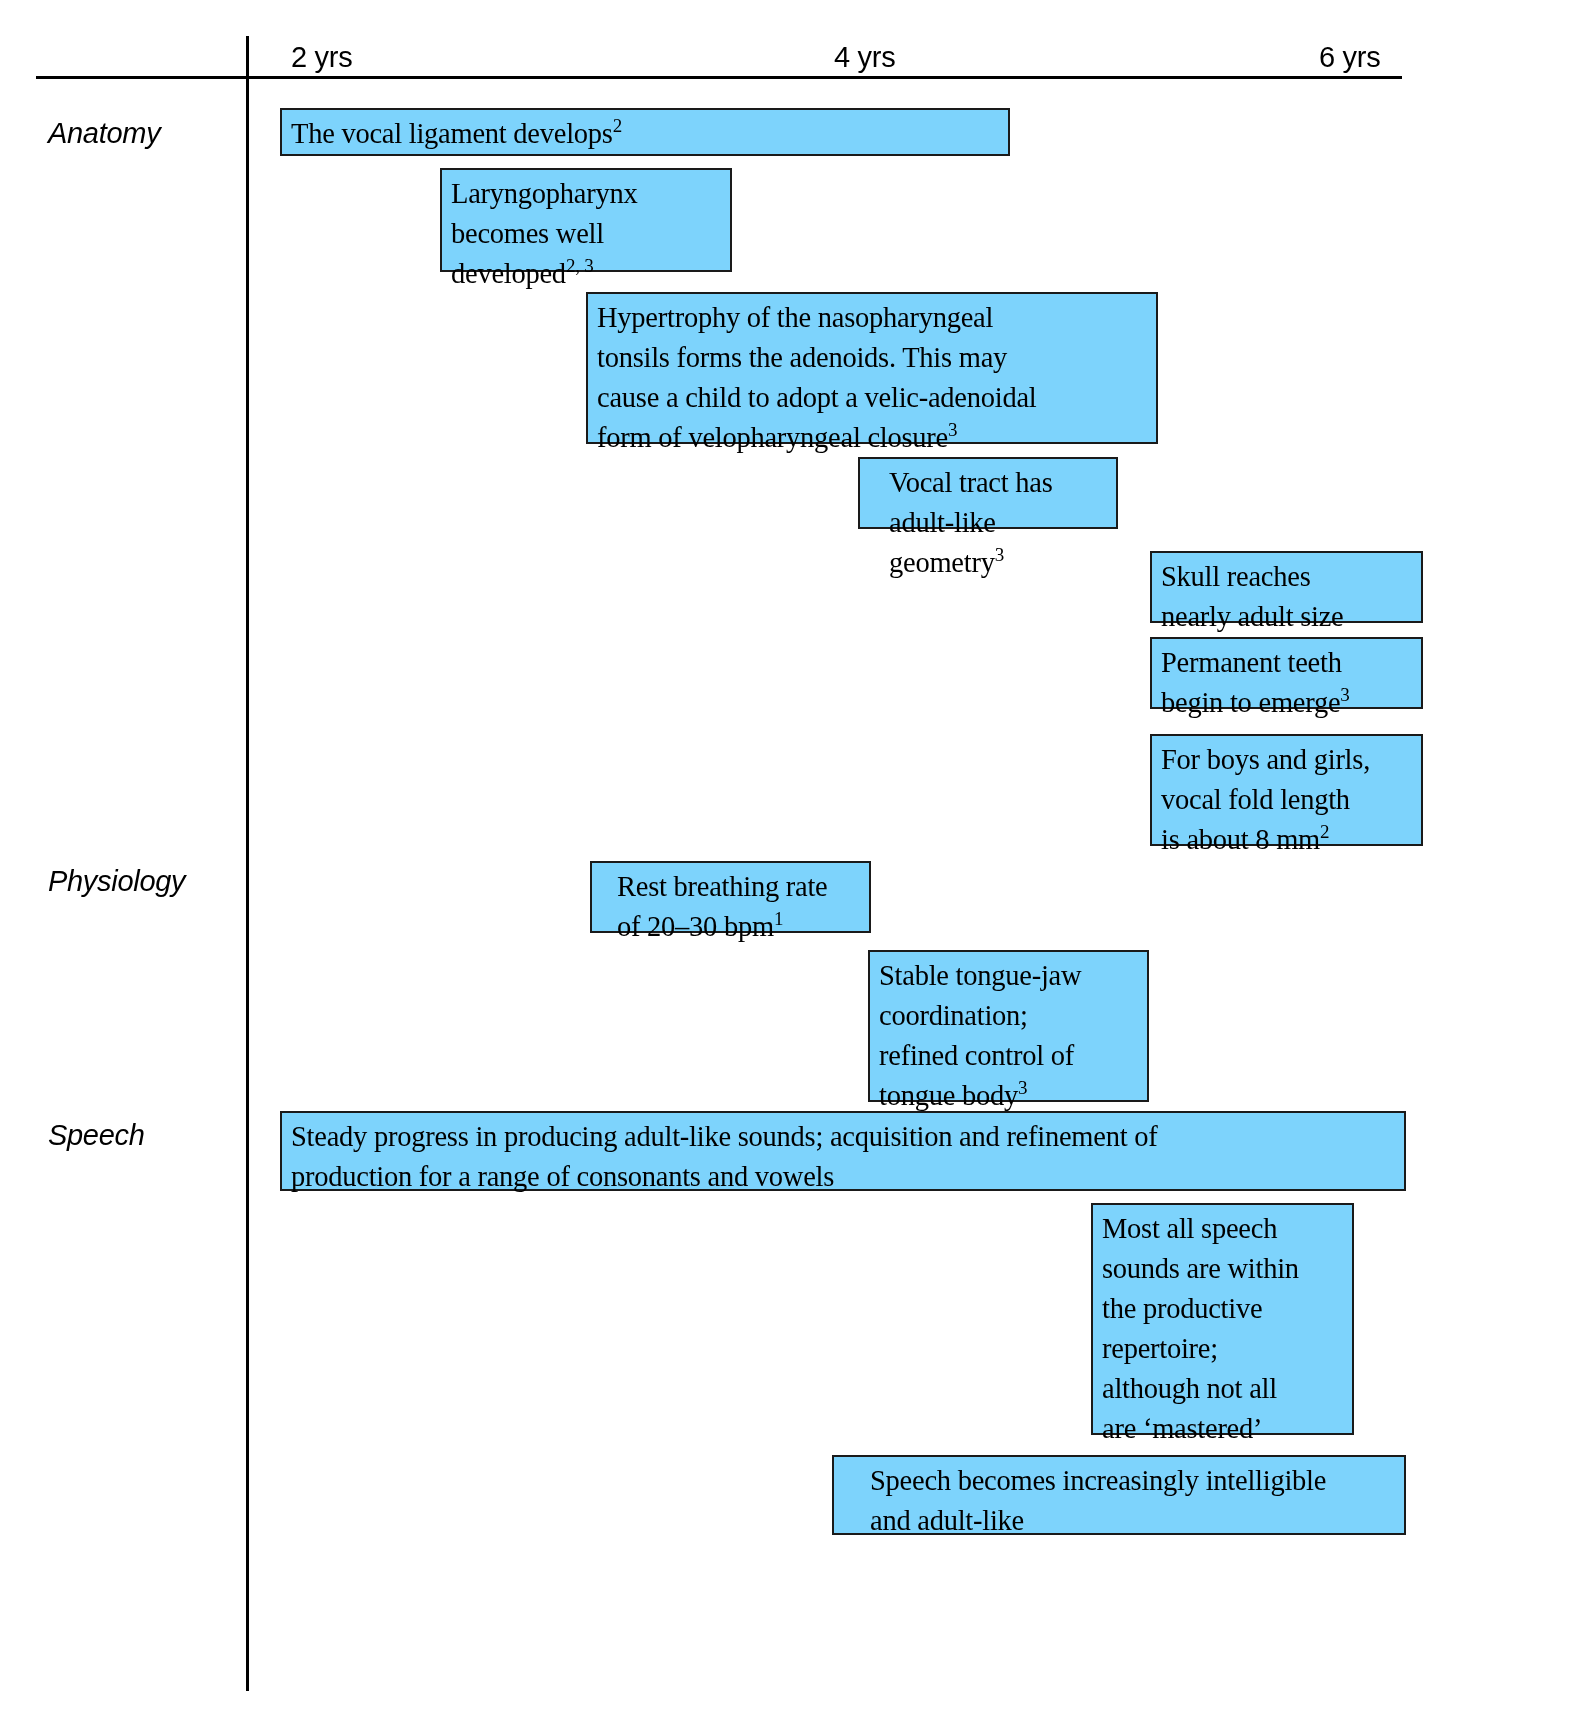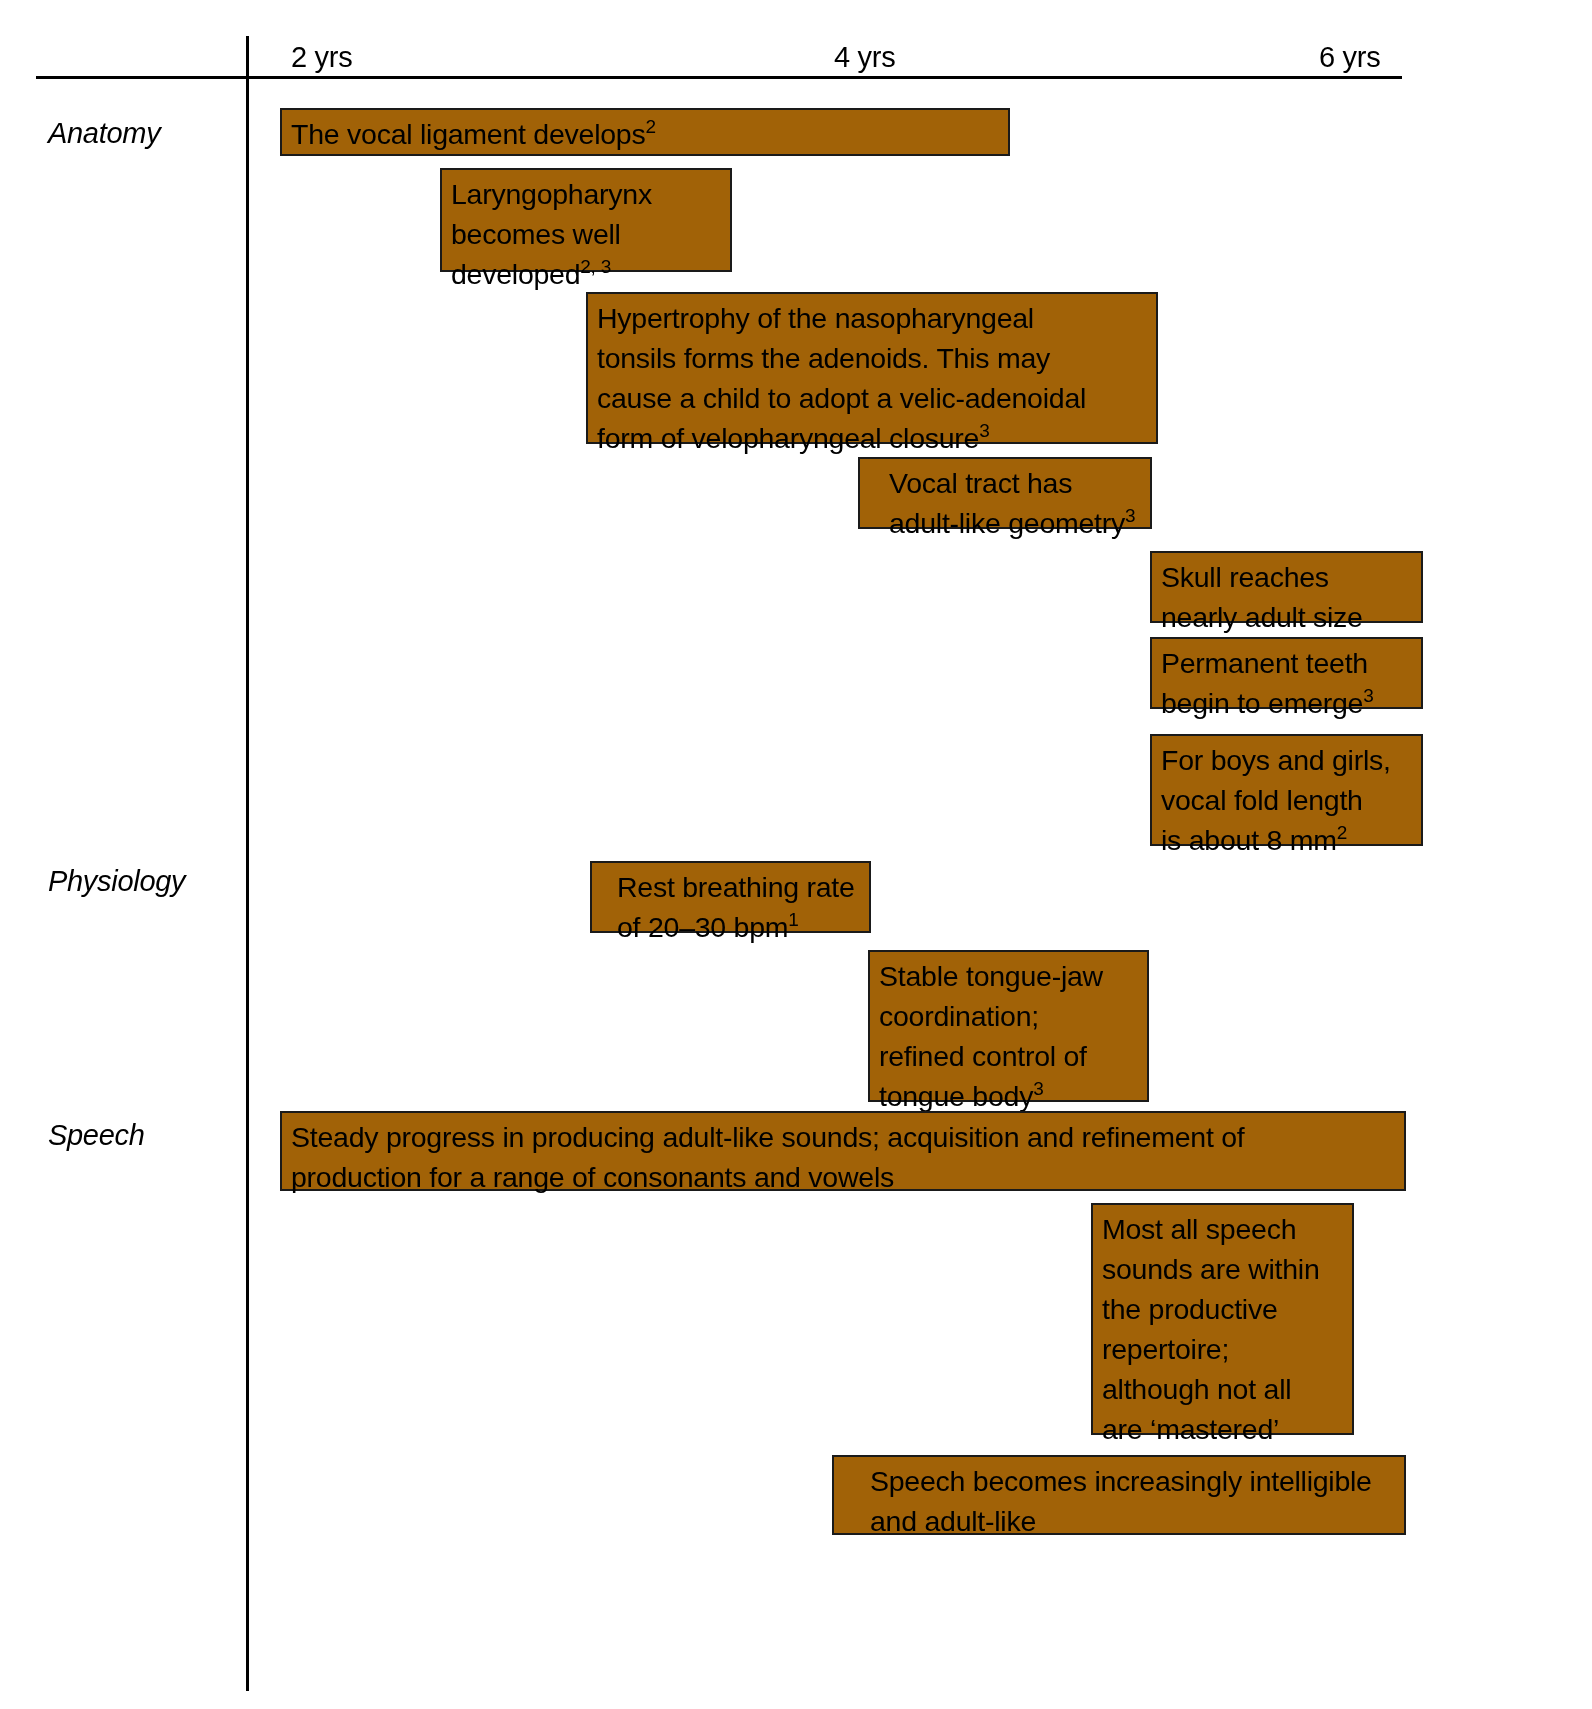--- a/index.html
+++ b/index.html
@@ -68,39 +68,40 @@
   }
   .row-anatomy    { top: 116px; }
   .row-physiology { top: 864px; }
   .row-speech     { top: 1118px; }
 
   
   .event-box {
     position: absolute;
     box-sizing: border-box;
     border: 2px solid #1a1a1a;
-    background: #a16207;
+    background: #7dd3fc;
     font-size: 28.5px;
     line-height: 40px;
     letter-spacing: -0.25px;
     padding: 4px 8px 5px 9px;
     overflow: visible;
+    font-family: Liberation Serif, serif;
   }
   .event-box sup {
     font-size: 19px;
     line-height: 0;
     vertical-align: 11px;
   }
   .nowrapnum { white-space: nowrap; }
 
   
   .b-vocal-ligament      { left: 280px;  top: 108px;  width: 730px;  height: 48px; }
   .b-laryngopharynx      { left: 440px;  top: 168px;  width: 292px;  height: 104px; }
   .b-hypertrophy         { left: 586px;  top: 292px;  width: 572px;  height: 152px; }
-  .b-vocal-tract         { left: 858px;  top: 457px;  width: 294px;  height: 72px; padding-left: 29px; }
+  .b-vocal-tract         { left: 858px;  top: 457px;  width: 260px;  height: 72px; padding-left: 29px; }
   .b-skull               { left: 1150px; top: 551px;  width: 273px;  height: 72px; }
   .b-teeth               { left: 1150px; top: 637px;  width: 273px;  height: 72px; }
   .b-vocal-fold          { left: 1150px; top: 734px;  width: 273px;  height: 112px; }
   .b-breathing           { left: 590px;  top: 861px;  width: 281px;  height: 72px; padding-left: 25px; }
   .b-tongue-jaw          { left: 868px;  top: 950px;  width: 281px;  height: 152px; }
   .b-steady-progress     { left: 280px;  top: 1111px; width: 1126px; height: 80px; }
   .b-most-speech         { left: 1091px; top: 1203px; width: 263px;  height: 232px; }
   .b-intelligible        { left: 832px;  top: 1455px; width: 574px;  height: 80px; padding-left: 36px; }
 </style>
 </head>

